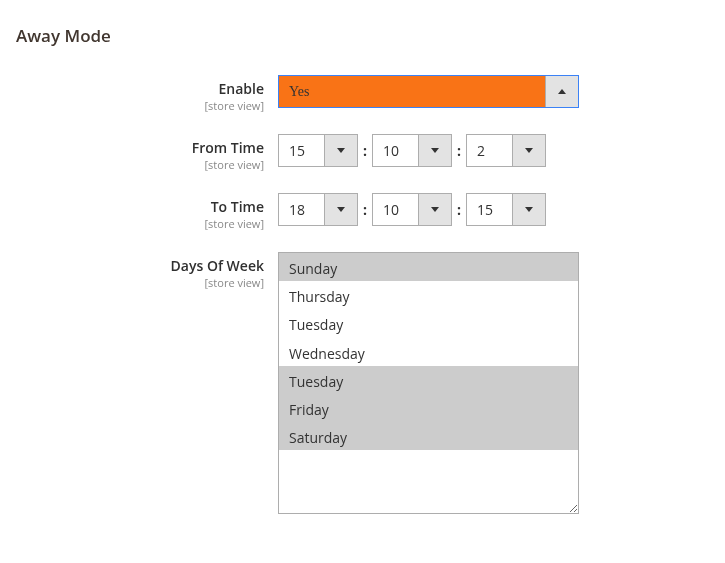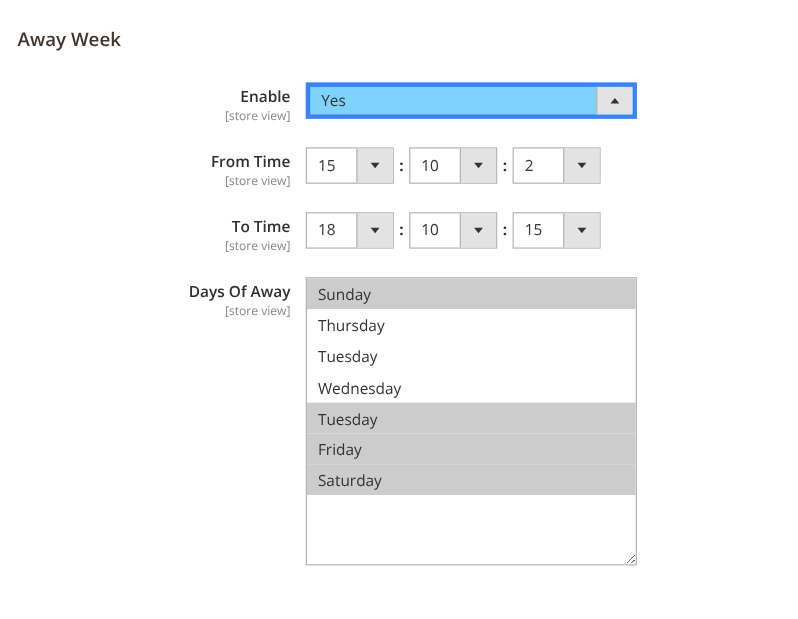--- a/index.html
+++ b/index.html
@@ -40,23 +40,24 @@
     line-height: 1.2;
     margin-top: 1px;
   }
   .control-col { flex: 1; }
 
   
   .select-enable {
     display: flex;
     width: 301px;
     height: 33px;
-    border: 4px solid #3b82f6;
-    background: #7dd3fc;
+    border: 1px solid #3b82f6;
+    background: #f97316;
     cursor: pointer;
+    font-family: Liberation Serif, serif;
   }
   .select-enable-text {
     flex: 1;
     padding: 0 10px;
     display: flex;
     align-items: center;
     font-size: 14px;
     color: #333;
   }
   .select-enable-btn {
@@ -128,21 +129,21 @@
     font-size: 14px;
     color: #333;
     cursor: pointer;
     line-height: 1.3;
   }
   .list-option.selected { background: #ccc; }
 </style>
 </head>
 <body>
 
-<div class="section-title">Away Week</div>
+<div class="section-title">Away Mode</div>
 
 <div class="form-row">
   <div class="label-col">
     <div class="label-main">Enable</div>
     <div class="label-scope">[store view]</div>
   </div>
   <div class="control-col">
     <div class="select-enable">
       <div class="select-enable-text">Yes</div>
       <div class="select-enable-btn">
@@ -209,21 +210,21 @@
         <div class="spinner-btn">
             <span class="tri-down"></span>
           </div>
       </div>
     </div>
   </div>
 </div>
 
 <div class="form-row">
   <div class="label-col">
-    <div class="label-main">Days Of Away</div>
+    <div class="label-main">Days Of Week</div>
     <div class="label-scope">[store view]</div>
   </div>
   <div class="control-col">
     <div class="listbox" id="days-listbox">
         <div class="list-option selected">Sunday</div>
         <div class="list-option">Thursday</div>
         <div class="list-option">Tuesday</div>
         <div class="list-option">Wednesday</div>
         <div class="list-option selected">Tuesday</div>
         <div class="list-option selected">Friday</div>

